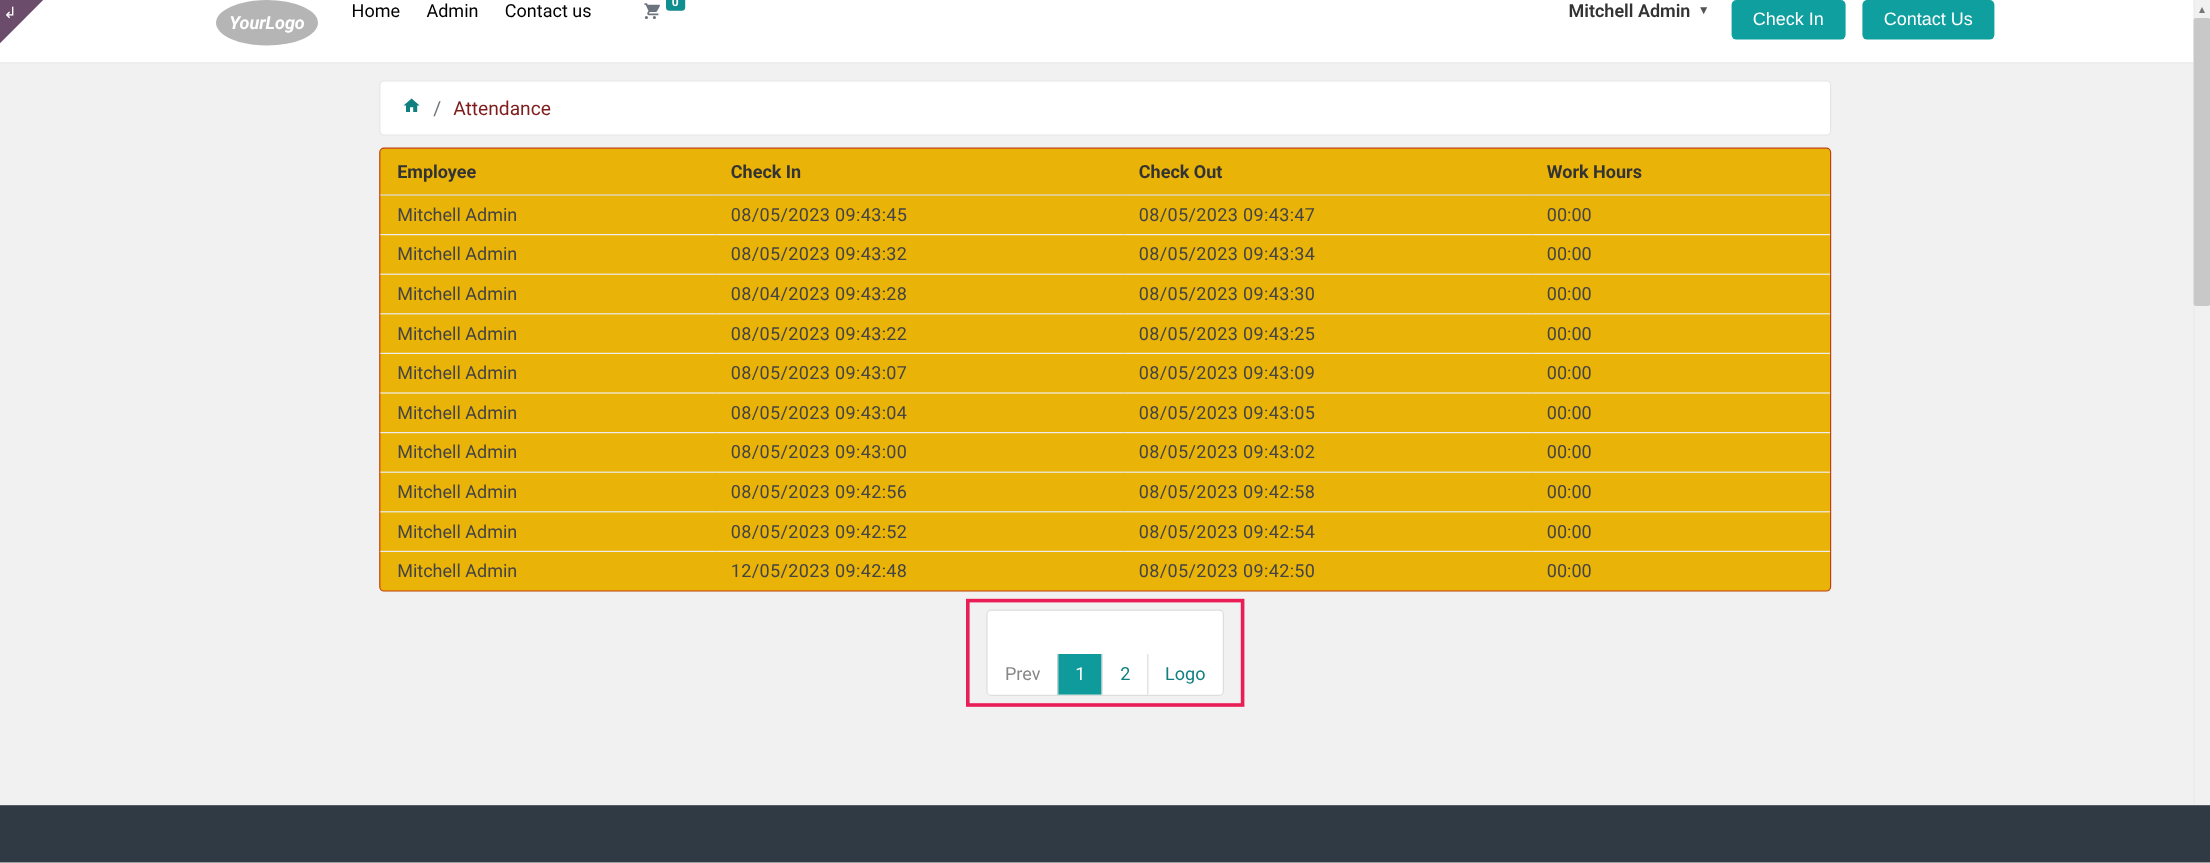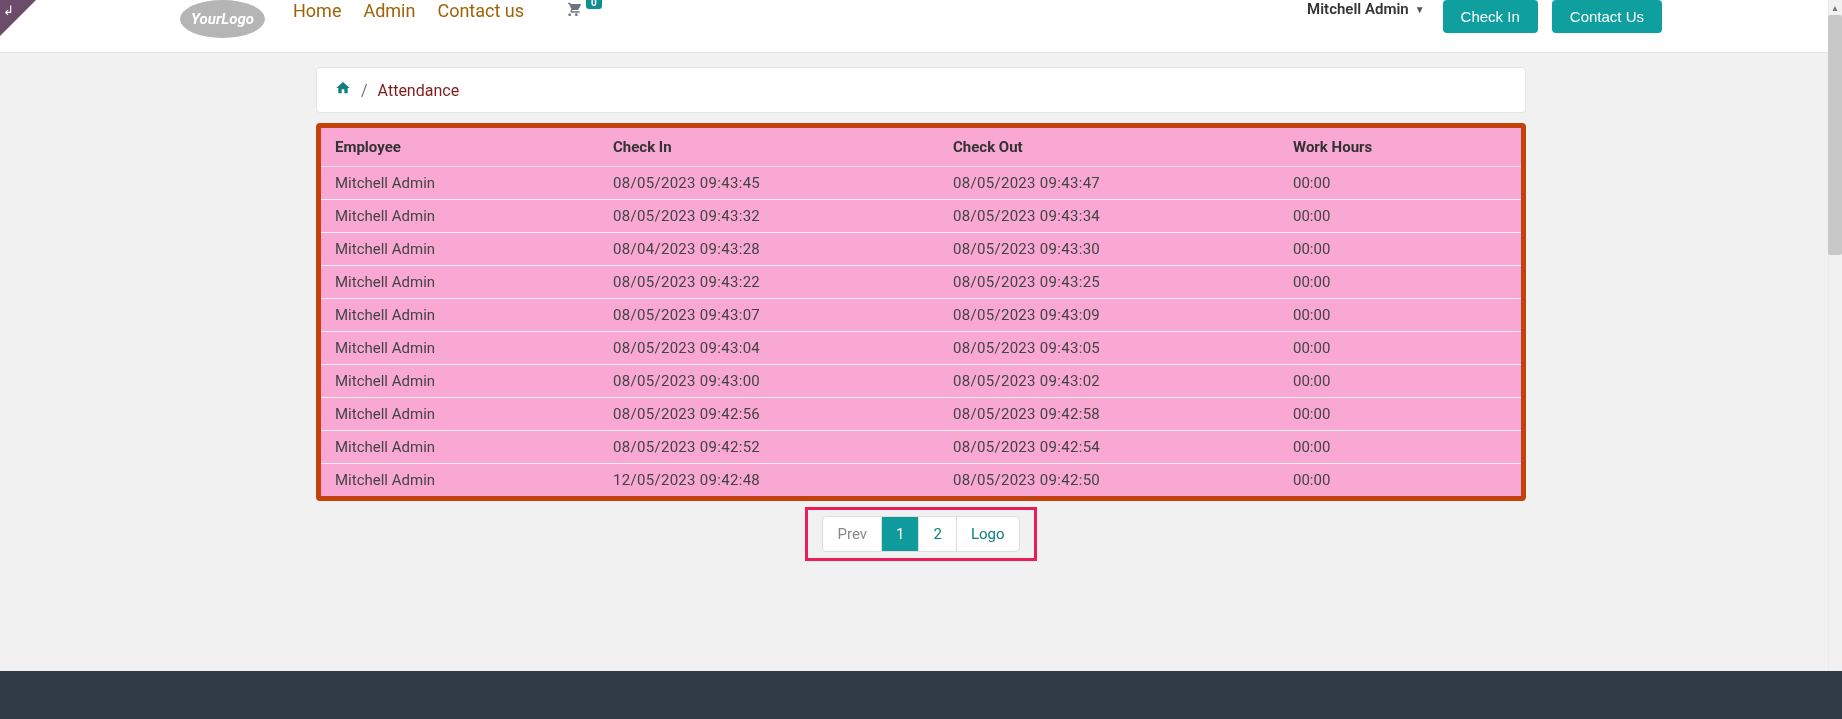--- a/index.html
+++ b/index.html
@@ -57,23 +57,23 @@
       font-weight: bold;
       font-size: 15px;
       font-style: italic;
       margin-right: 28px;
     }
     .nav-links {
       display: flex;
       gap: 22px;
     }
     .nav-links a {
-      color: #a16207;
+      color: #000000;
       text-decoration: none;
-      font-size: 18px;
+      font-size: 15px;
     }
     .cart {
       margin-left: 40px;
       display: flex;
       align-items: center;
       color: #6c757d;
       position: relative;
     }
     .cart-badge {
       background: #0f8f8f;
@@ -131,22 +131,22 @@
     }
     .breadcrumb-card a {
       color: #7f1d1d;
       text-decoration: none;
     }
     .breadcrumb-sep {
       color: #6c757d;
     }
     
     .table-card {
-      background: #f9a8d4;
-      border: 5px solid #c2410c;
+      background: #eab308;
+      border: 1px solid #c2410c;
       border-radius: 4px;
       margin-top: 10px;
     }
     table {
       width: 100%;
       border-collapse: collapse;
     }
     th {
       text-align: left;
       font-weight: 700;
@@ -184,20 +184,21 @@
       border-radius: 4px;
       overflow: hidden;
       background: #fff;
     }
     .pagination .page {
       padding: 8px 14px;
       color: #0f8080;
       border-left: 1px solid #ddd;
       cursor: pointer;
       font-size: 15px;
+      margin-top: 36px;
     }
     .pagination .page:first-child { border-left: none; color: #888; }
     .pagination .page.active {
       background: #0f9b9b;
       color: #fff;
     }
     
     .footer {
       position: absolute;
       bottom: 0;

